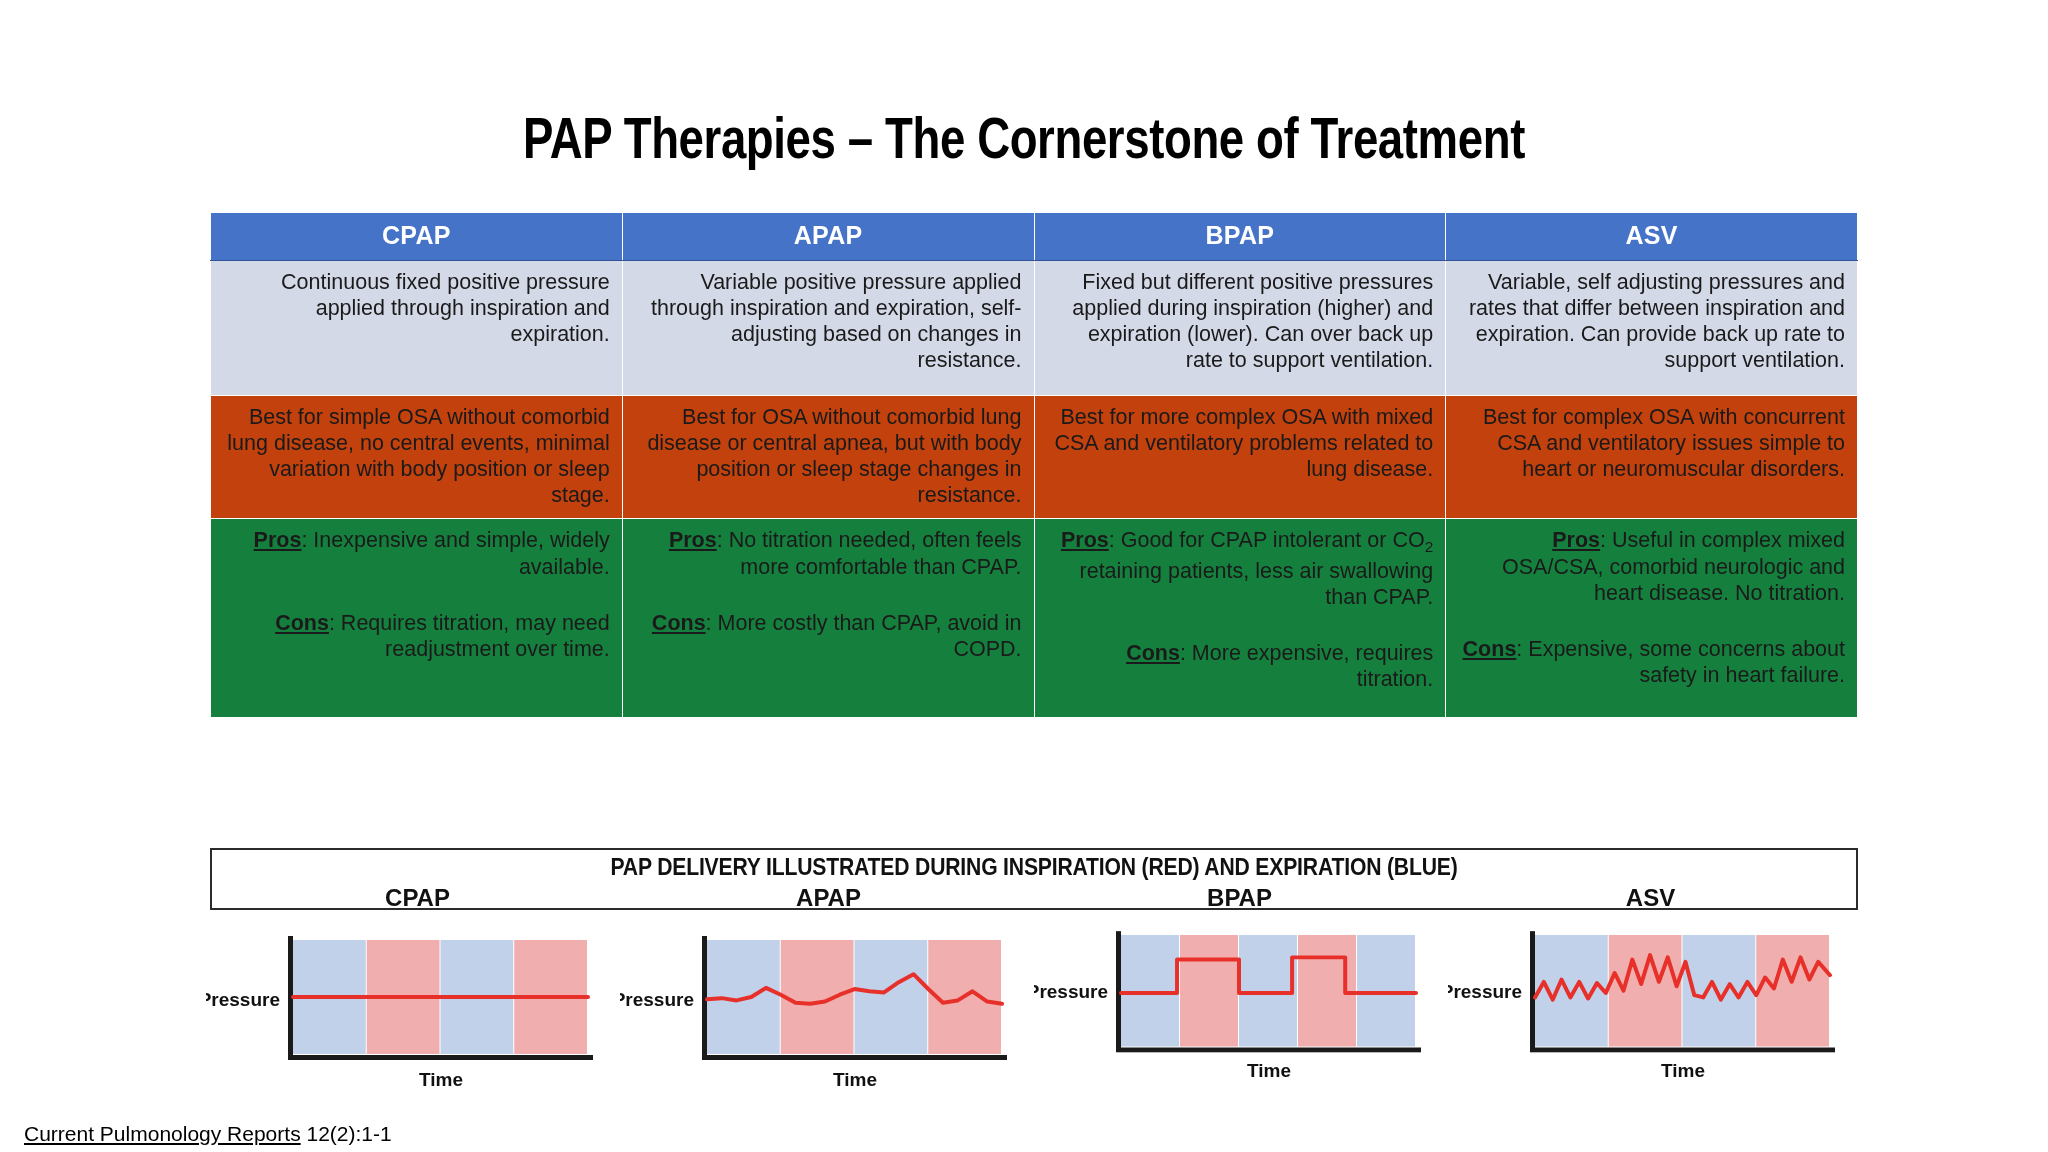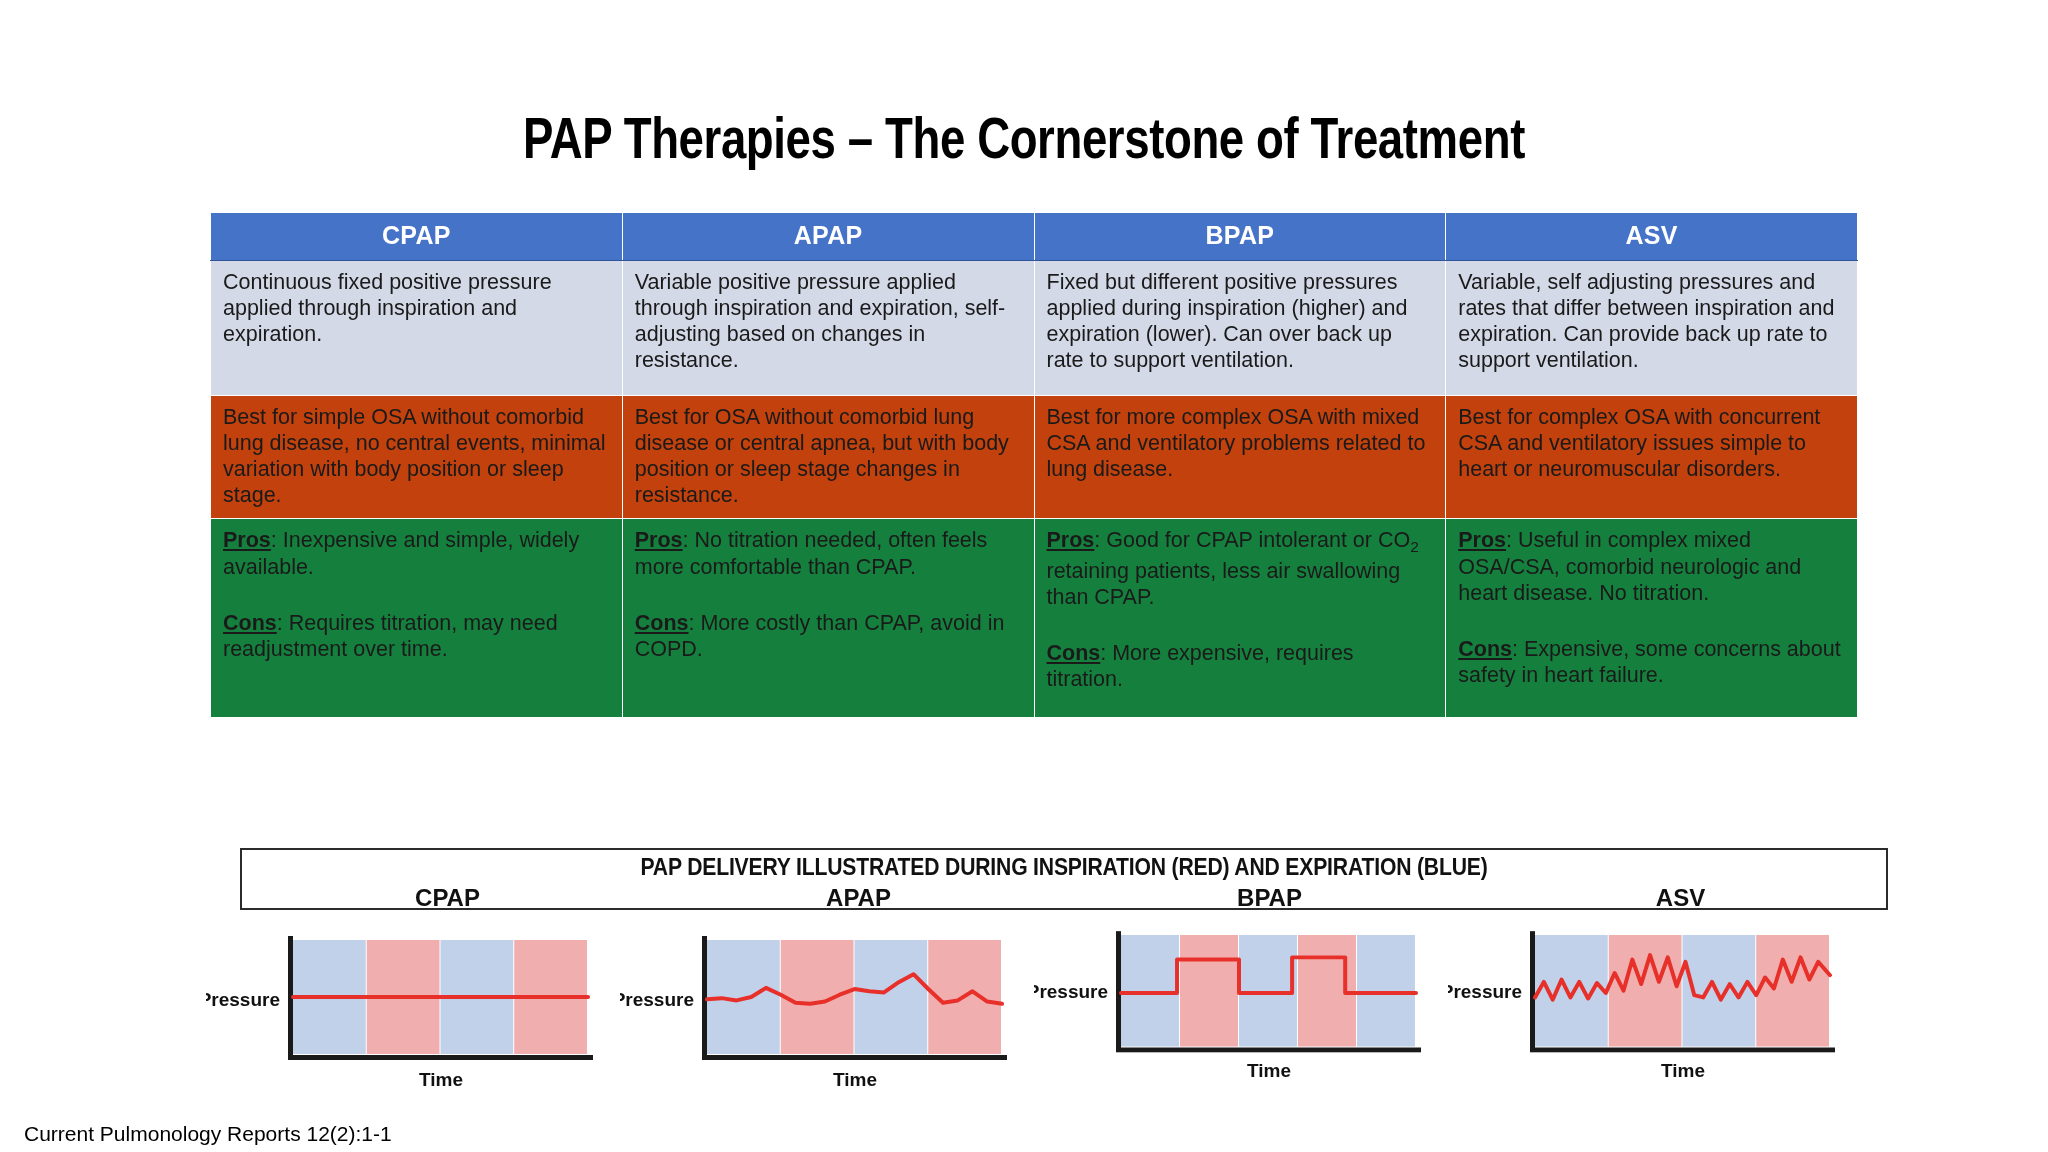--- a/index.html
+++ b/index.html
@@ -36,20 +36,21 @@
     border-collapse: collapse;
     table-layout: fixed;
   }
   #pap-table td, #pap-table th {
     vertical-align: top;
     padding: 8px 12px 10px 12px;
     border: 1px solid #ffffff;
     font-size: 21.5px;
     line-height: 1.22;
     color: #1a1a1a;
+    text-align: right;
   }
   #pap-table thead th {
     background: #4573C8;
     color: #ffffff;
     font-weight: bold;
     font-size: 25px;
     text-align: center;
     height: 30px;
     padding: 7px 0 9px 0;
     border-bottom: 1px solid #2f5596;
@@ -69,21 +70,20 @@
   sub { font-size: 0.72em; }
 
   
   #illus-banner {
     position: absolute;
     left: 210px; top: 848px;
     width: 1648px; height: 62px;
     background: #ffffff;
     border: 2px solid #2b2b2b;
     box-sizing: border-box;
-    margin-left: 30px;
   }
   #illus-caption {
     position: absolute;
     left: 0; top: 4px; width: 100%;
     text-align: center;
     font-weight: bold;
     font-size: 23px;
     letter-spacing: -0.2px;
     color: #111111;
     transform: scaleX(0.92);
@@ -121,21 +121,21 @@
   }
 
   
   #citation {
     position: absolute;
     left: 24px; top: 1122px;
     font-size: 21px;
     color: #000000;
     white-space: nowrap;
   }
-  #citation .journal { }
+  #citation .journal { text-decoration: underline; }
 </style>
 </head>
 <body>
 
 <div id="slide-title">PAP Therapies – The Cornerstone of Treatment</div>
 
 <table id="pap-table">
   <thead>
     <tr>
       <th>CPAP</th>

